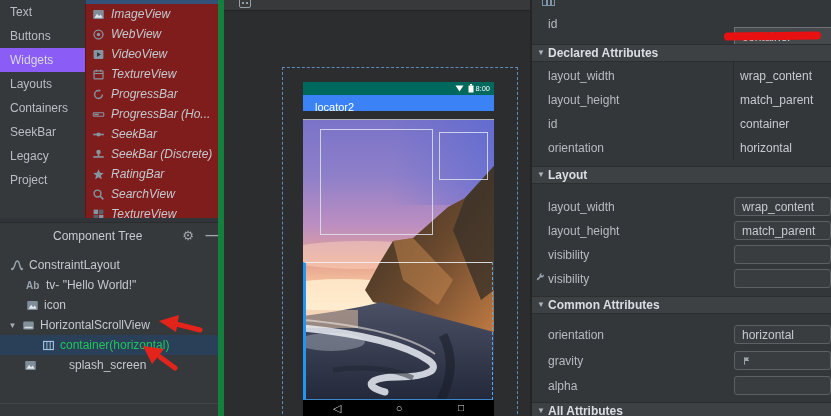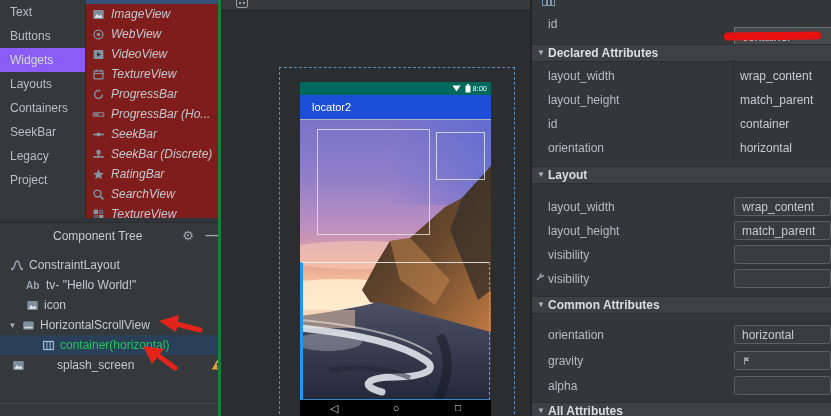--- a/index.html
+++ b/index.html
@@ -22,26 +22,26 @@
   .tree-title{position:absolute;left:10px;top:0;color:#c7ccd1;margin-left:43px;}
   .gear{position:absolute;left:180px;top:0;width:16px;text-align:center;color:#a2a8ad;font-size:13px;cursor:pointer;}
   .minus{position:absolute;left:204px;top:-1px;width:16px;text-align:center;color:#a2a8ad;font-size:13px;font-weight:bold;cursor:pointer;}
   .trow{position:absolute;left:0;width:218px;height:20px;display:flex;align-items:center;gap:5px;color:#c3c9ce;white-space:nowrap;}
   .trow.sel{background:#2a3f58;color:#22c55e;}
   .twarn{position:absolute;right:6px;top:3px;}
   .chev{color:#a7adb3;font-size:8px;width:9px;text-align:center;}
   .treeline{position:absolute;left:0;top:180px;width:218px;height:1px;background:#434649;}
   .ab{font-size:10px;font-weight:bold;color:#9aa5ae;width:15px;}
   
-  .canvas{position:absolute;left:218px;top:0;width:312px;height:416px;background:#2b2d2f;overflow:hidden;border-left:3px solid #15803d;}
+  .canvas{position:absolute;left:218px;top:0;width:312px;height:416px;background:#2b2d2f;overflow:hidden;border-left:6px solid #15803d;}
   .cv-top{position:absolute;left:0;top:0;width:312px;height:10px;background:#37393b;border-bottom:1px solid #222426;}
   .dash{position:absolute;left:58px;top:67px;width:234px;height:360px;border:1px dashed #5f8cb8;}
   .phone{position:absolute;left:79px;top:82px;width:191px;height:334px;}
   .pstat{position:absolute;left:0;top:0;width:191px;height:13px;background:#00695d;}
-  .pbar{position:absolute;left:0;top:13px;width:191px;height:24px;background:#1d4ed8;color:#fff;font-size:11px;line-height:24px;padding-left:12px;box-sizing:border-box;}
+  .pbar{position:absolute;left:0;top:13px;width:191px;height:16px;background:#3b82f6;color:#fff;font-size:11px;line-height:24px;padding-left:12px;box-sizing:border-box;}
   .pimg{position:absolute;left:0;top:37px;width:191px;height:281px;border-top:1px solid rgba(235,240,244,.7);box-sizing:border-box;}
   .pnav{position:absolute;left:0;top:318px;width:191px;height:16px;background:#000;}
   .nvico{position:absolute;top:0;width:16px;height:16px;line-height:16px;text-align:center;color:#d8dce0;}
   .vrect{position:absolute;border:1px solid rgba(228,234,240,.8);}
   .selrect{position:absolute;left:0;top:142px;width:190px;height:138px;box-sizing:border-box;
            border-top:1px solid rgba(240,245,250,.85);border-left:3px solid #2296f2;
            border-right:1px dashed #58a9ec;border-bottom:1px solid #3d87c9;}
   .ptime{position:absolute;right:4px;top:2px;color:#fff;font-size:7.5px;}
   
   .attrs{position:absolute;left:530px;top:0;width:301px;height:416px;background:#34373a;border-left:2px solid #232527;}
@@ -209,21 +209,21 @@
 
     <div class="trow sel" style="top:112px;padding-left:42px;">
       <svg width="13" height="13" viewBox="0 0 16 16">
           <rect x="2" y="3" width="12" height="10" fill="none" stroke="#9fc3e0" stroke-width="1.4"></rect>
           <line x1="6" y1="3" x2="6" y2="13" stroke="#9fc3e0" stroke-width="1.2"></line>
           <line x1="10" y1="3" x2="10" y2="13" stroke="#9fc3e0" stroke-width="1.2"></line>
         </svg>
       <span>container(horizontal)</span>
     </div>
 
-    <div class="trow" style="top:132px;padding-left:12px;gap:32px;">
+    <div class="trow" style="top:132px;padding-left:24px;gap:32px;">
       <svg width="13" height="13" viewBox="0 0 16 16">
           <rect x="1.5" y="2.5" width="13" height="11" rx="1" fill="#7f8c99"></rect>
           <path d="M3 12 L6.3 7.2 L8.7 10.2 L10.8 8 L13 12 Z" fill="#e2e8ed"></path>
         </svg>
       <span>splash_screen</span>
       <span class="twarn"><svg width="13" height="13" viewBox="0 0 16 16">
             <path d="M8 1.8 L15 14 L1 14 Z" fill="#e7a33c"></path>
             <rect x="7.3" y="6" width="1.6" height="4" fill="#35270e"></rect>
             <rect x="7.3" y="11.2" width="1.6" height="1.6" fill="#35270e"></rect>
           </svg></span>

